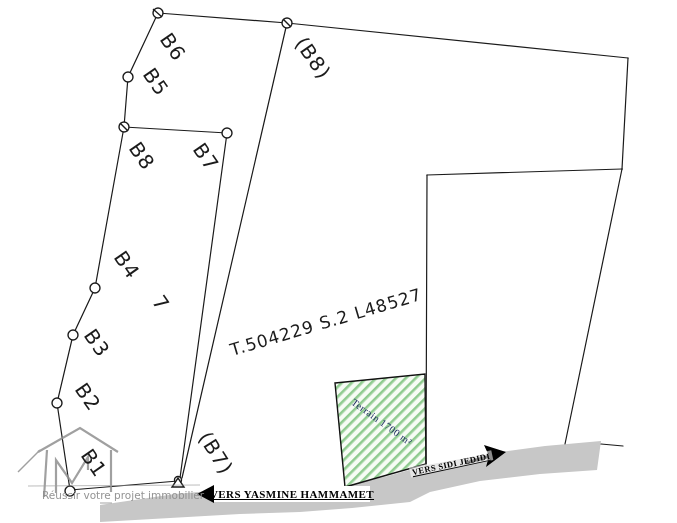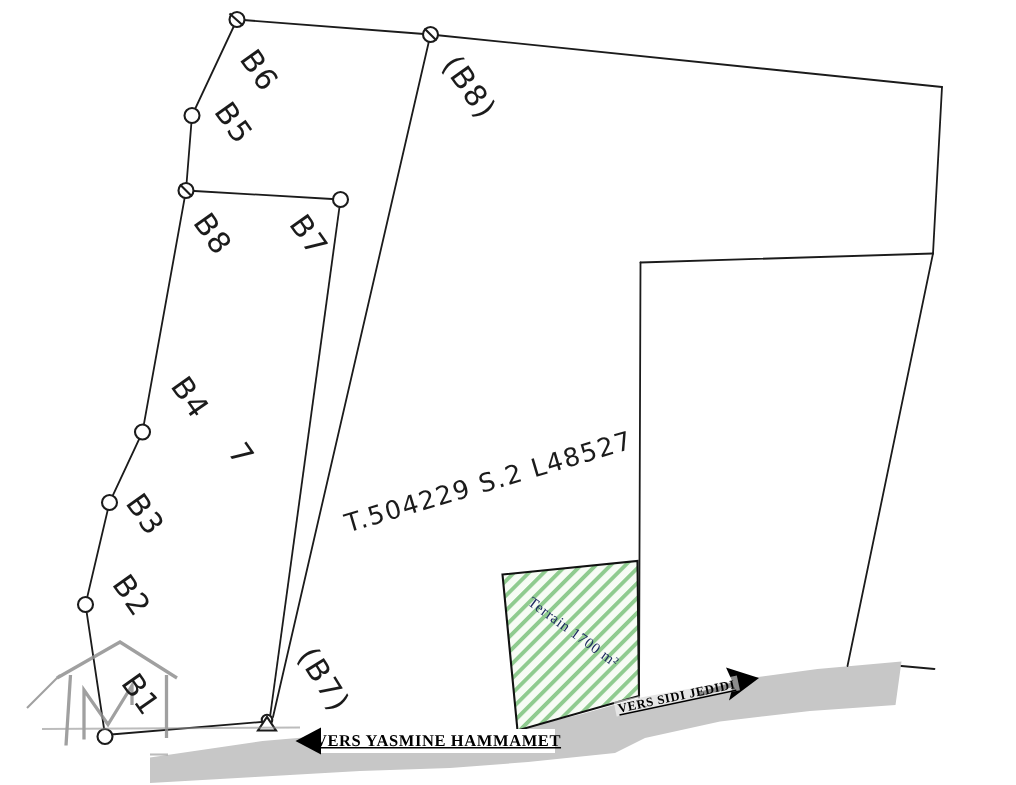--- a/index.html
+++ b/index.html
@@ -169,14 +169,15 @@
   <div class="cadlbl r55" style="left:94px;top:463px;">B1</div>
   <div class="cadlbl r58" style="left:216px;top:453px;">(B7)</div>
 
   <div class="ref-text">T.504229 S.2 L48527</div>
 
   <div class="terrain-lbl">Terrain 1700 m²</div>
 
   <div class="road-lbl yasmine-box">VERS YASMINE HAMMAMET</div>
   <div class="road-lbl sidi-box">VERS SIDI JEDIDI</div>
 
+  <div class="tagline">Réussir votre projet immobilier</div>
 
 </div>
 
 </body></html>

